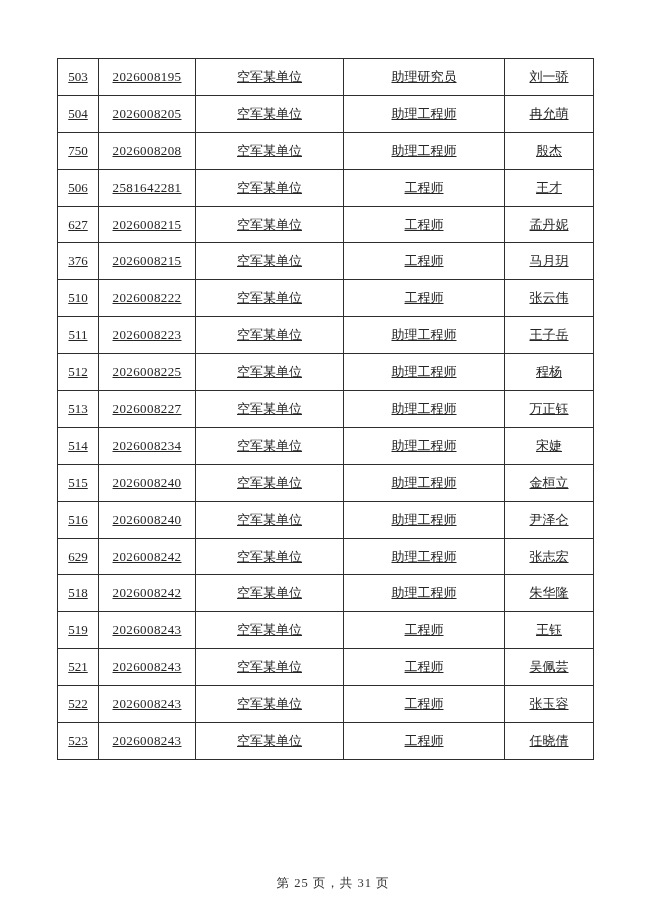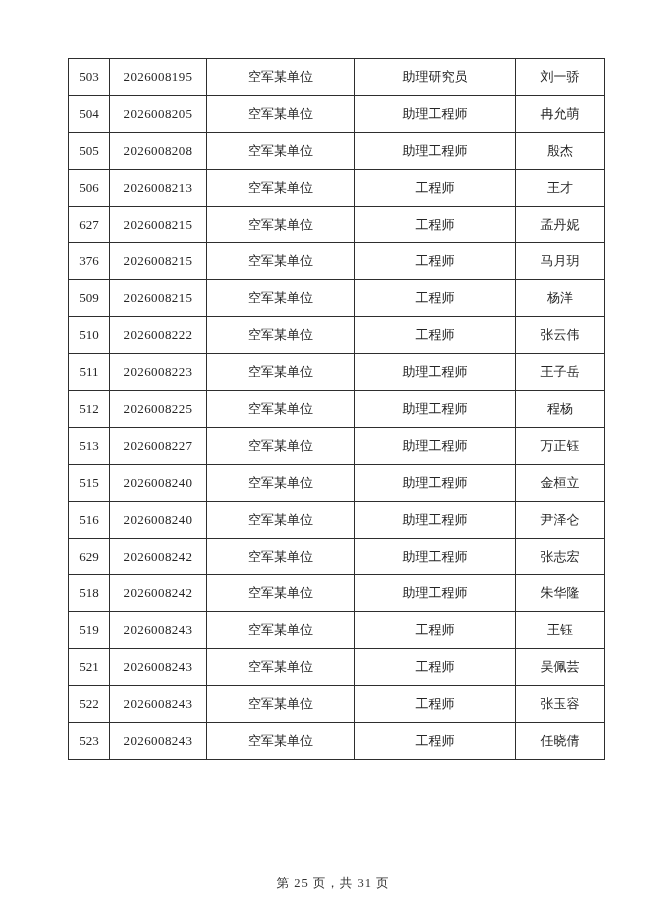--- a/index.html
+++ b/index.html
@@ -11,25 +11,26 @@
     position: relative;
     width: 650px;
     height: 919px;
     background: #ffffff;
     overflow: hidden;
     font-family: "Liberation Serif", "DejaVu Serif", serif;
     color: #262626;
   }
   table.roster {
     position: absolute;
-    left: 68px;
+    left: 57px;
     top: 58px;
     width: 536px;
     border-collapse: collapse;
     table-layout: fixed;
+    text-decoration: underline;
   }
   table.roster td {
     border: 1.6px solid #2e2e2e;
     height: 35.9px;
     text-align: center;
     vertical-align: middle;
     font-size: 13px;
     color: #262626;
     padding: 0;
     white-space: nowrap;
@@ -70,55 +71,48 @@
     <td class="name-cell">刘一骄</td>
   </tr>
         <tr>
     <td class="serial-cell">504</td>
     <td class="id-cell">2026008205</td>
     <td class="unit-cell">空军某单位</td>
     <td class="title-cell">助理工程师</td>
     <td class="name-cell">冉允萌</td>
   </tr>
         <tr>
-    <td class="serial-cell">505</td>
+    <td class="serial-cell">750</td>
     <td class="id-cell">2026008208</td>
     <td class="unit-cell">空军某单位</td>
     <td class="title-cell">助理工程师</td>
     <td class="name-cell">殷杰</td>
   </tr>
         <tr>
     <td class="serial-cell">506</td>
-    <td class="id-cell">2026008213</td>
+    <td class="id-cell">2581642281</td>
     <td class="unit-cell">空军某单位</td>
     <td class="title-cell">工程师</td>
     <td class="name-cell">王才</td>
   </tr>
         <tr>
     <td class="serial-cell">627</td>
     <td class="id-cell">2026008215</td>
     <td class="unit-cell">空军某单位</td>
     <td class="title-cell">工程师</td>
     <td class="name-cell">孟丹妮</td>
   </tr>
         <tr>
     <td class="serial-cell">376</td>
     <td class="id-cell">2026008215</td>
     <td class="unit-cell">空军某单位</td>
     <td class="title-cell">工程师</td>
     <td class="name-cell">马月玥</td>
   </tr>
         <tr>
-    <td class="serial-cell">509</td>
-    <td class="id-cell">2026008215</td>
-    <td class="unit-cell">空军某单位</td>
-    <td class="title-cell">工程师</td>
-    <td class="name-cell">杨洋</td>
-  </tr>
-        <tr>
     <td class="serial-cell">510</td>
     <td class="id-cell">2026008222</td>
     <td class="unit-cell">空军某单位</td>
     <td class="title-cell">工程师</td>
     <td class="name-cell">张云伟</td>
   </tr>
         <tr>
     <td class="serial-cell">511</td>
     <td class="id-cell">2026008223</td>
     <td class="unit-cell">空军某单位</td>
@@ -131,20 +125,27 @@
     <td class="unit-cell">空军某单位</td>
     <td class="title-cell">助理工程师</td>
     <td class="name-cell">程杨</td>
   </tr>
         <tr>
     <td class="serial-cell">513</td>
     <td class="id-cell">2026008227</td>
     <td class="unit-cell">空军某单位</td>
     <td class="title-cell">助理工程师</td>
     <td class="name-cell">万正钰</td>
+  </tr>
+        <tr>
+    <td class="serial-cell">514</td>
+    <td class="id-cell">2026008234</td>
+    <td class="unit-cell">空军某单位</td>
+    <td class="title-cell">助理工程师</td>
+    <td class="name-cell">宋婕</td>
   </tr>
         <tr>
     <td class="serial-cell">515</td>
     <td class="id-cell">2026008240</td>
     <td class="unit-cell">空军某单位</td>
     <td class="title-cell">助理工程师</td>
     <td class="name-cell">金桓立</td>
   </tr>
         <tr>
     <td class="serial-cell">516</td>

